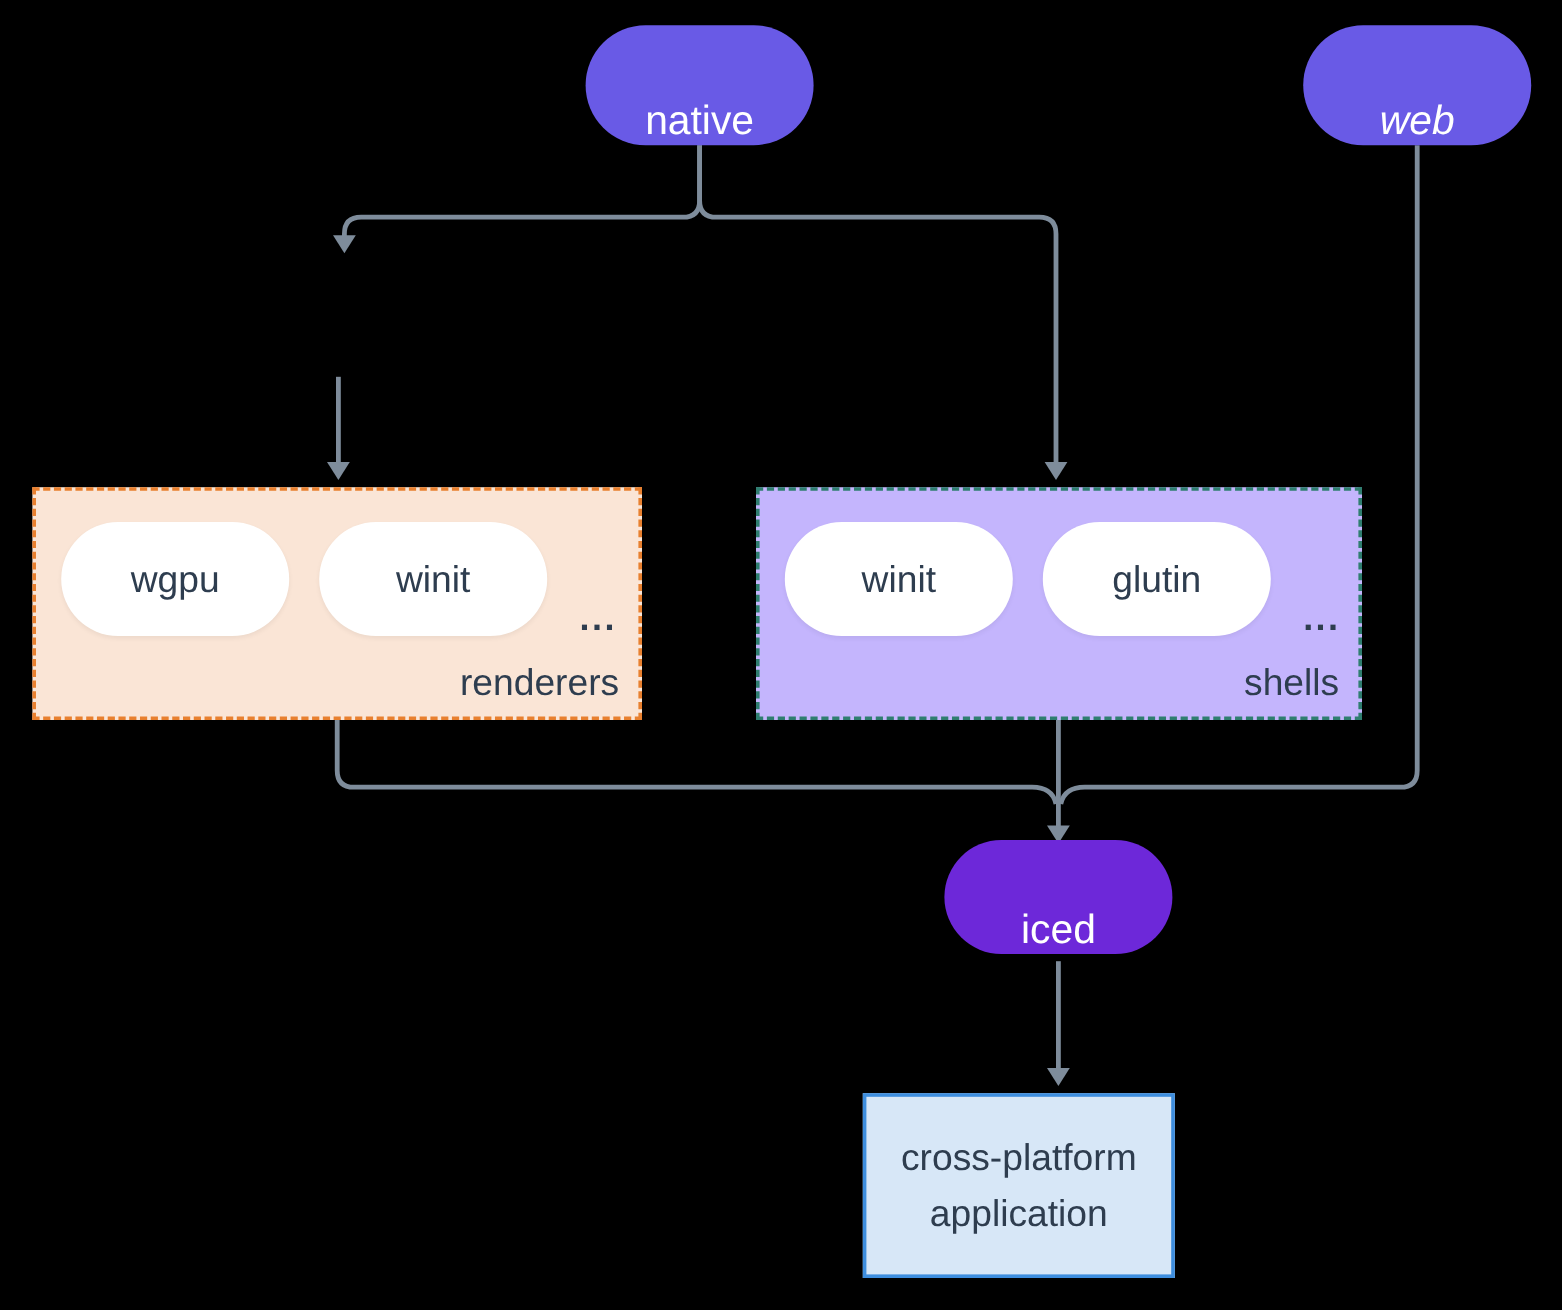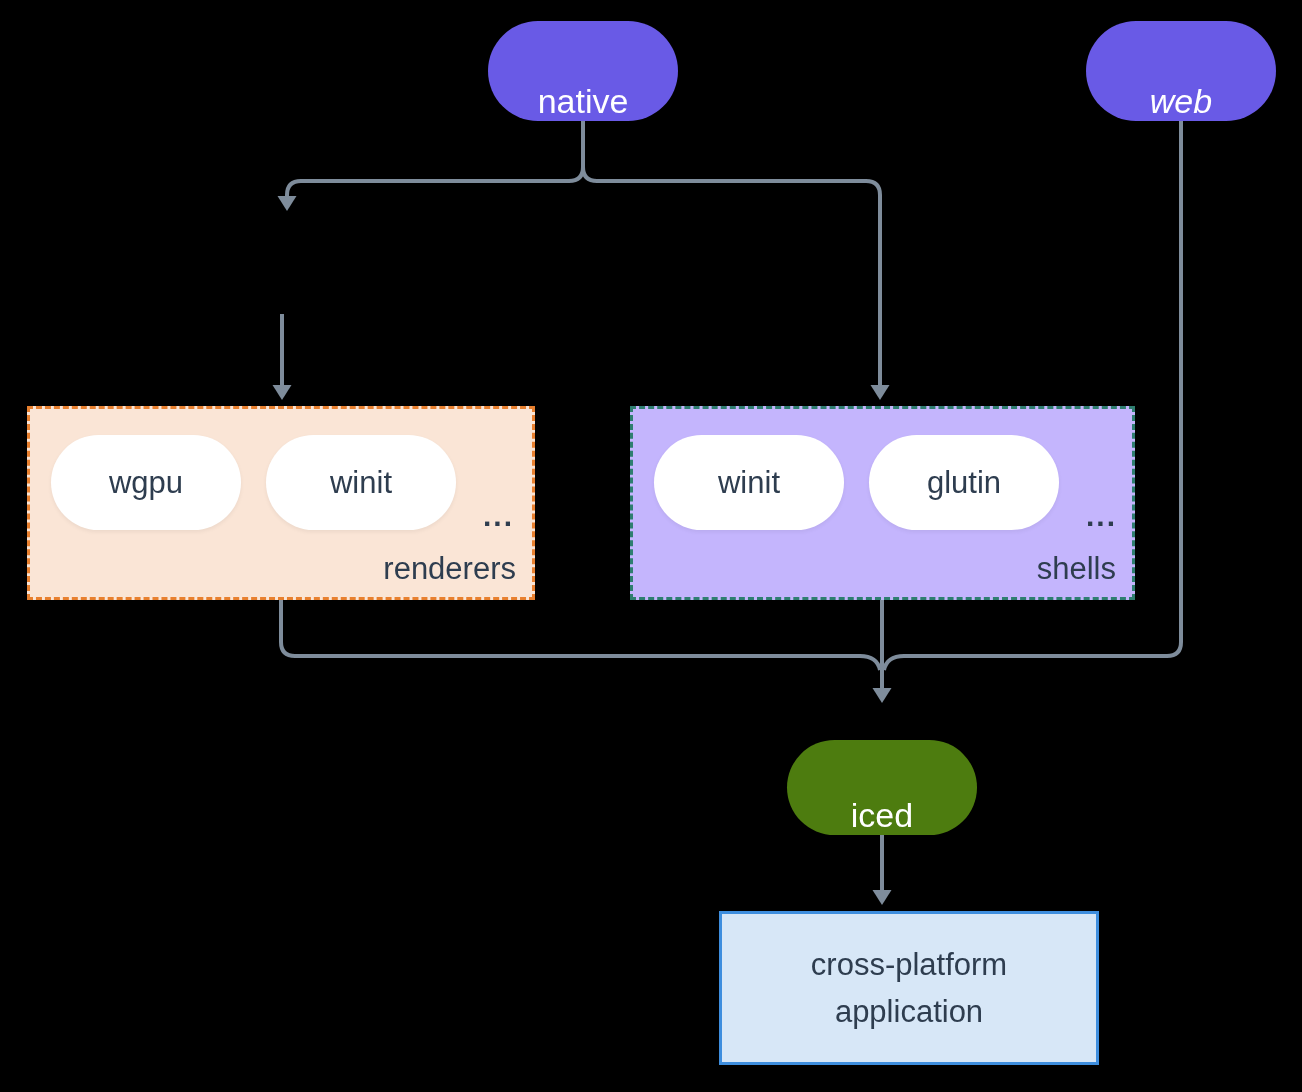--- a/index.html
+++ b/index.html
@@ -18,21 +18,21 @@
   .pill {
     position: absolute;
     display: flex; align-items: flex-end; justify-content: center;
     border-radius: 999px;
     font-size: 34px;
     color: #fff;
   }
   .pill-native  { left: 488px;  top: 21px;  width: 190px; height: 100px; background: #695AE6; }
   .pill-web     { left: 1086px; top: 21px;  width: 190px; height: 100px; background: #695AE6; font-style: italic; }
   .pill-graphics{ left: 187px;  top: 214px; width: 190px; height: 100px; background: #E8843A; }
-  .pill-iced    { left: 787px;  top: 740px; width: 190px; height: 95px;  background: #4d7c0f; }
+  .pill-iced    { left: 787px;  top: 700px; width: 190px; height: 95px;  background: #6d28d9; }
 
   .group {
     position: absolute;
     top: 406px; height: 194px;
     box-sizing: border-box;
     display: flex; align-items: flex-start;
     padding: 26px 0 0 21px;
   }
   .group-renderers {
     left: 27px; width: 508px;
@@ -61,21 +61,21 @@
     margin-left: 2px;
   }
   .group-label {
     position: absolute;
     right: 16px; bottom: 10px;
     font-size: 31px; color: #2E3D4F;
   }
   .app-box {
     position: absolute;
     left: 719px; top: 911px;
-    width: 380px; height: 154px;
+    width: 260px; height: 154px;
     box-sizing: border-box;
     background: #D7E7F7;
     border: 3px solid #3E8EDE;
     display: flex; align-items: center; justify-content: center;
     text-align: center;
     font-size: 31px; line-height: 47px; color: #2E3D4F;
   }
   .app-box span { display: block; width: 260px; }
 </style>
 </head>

